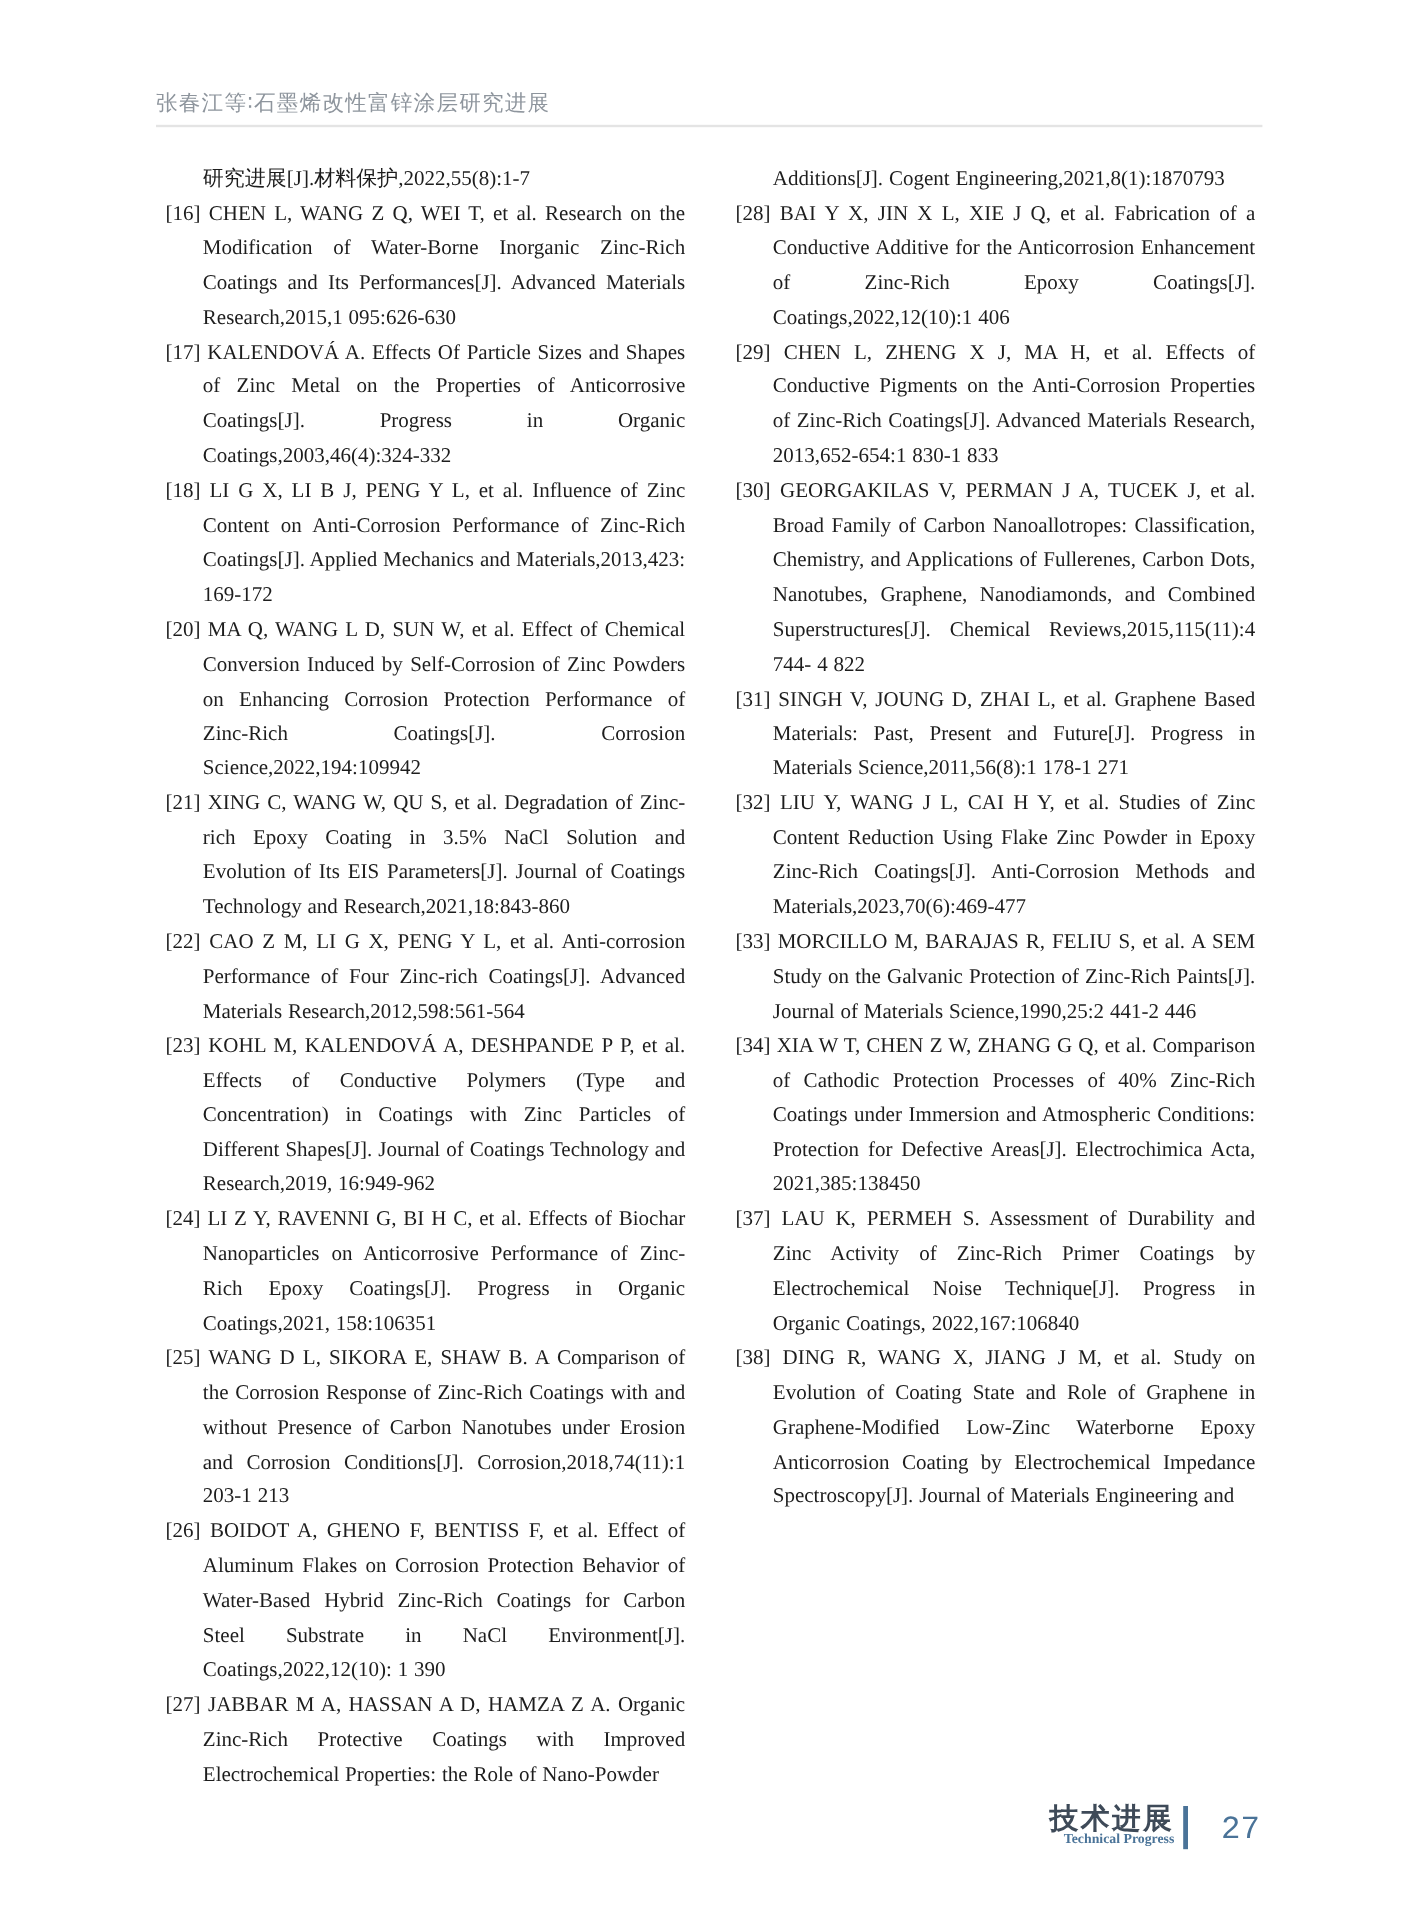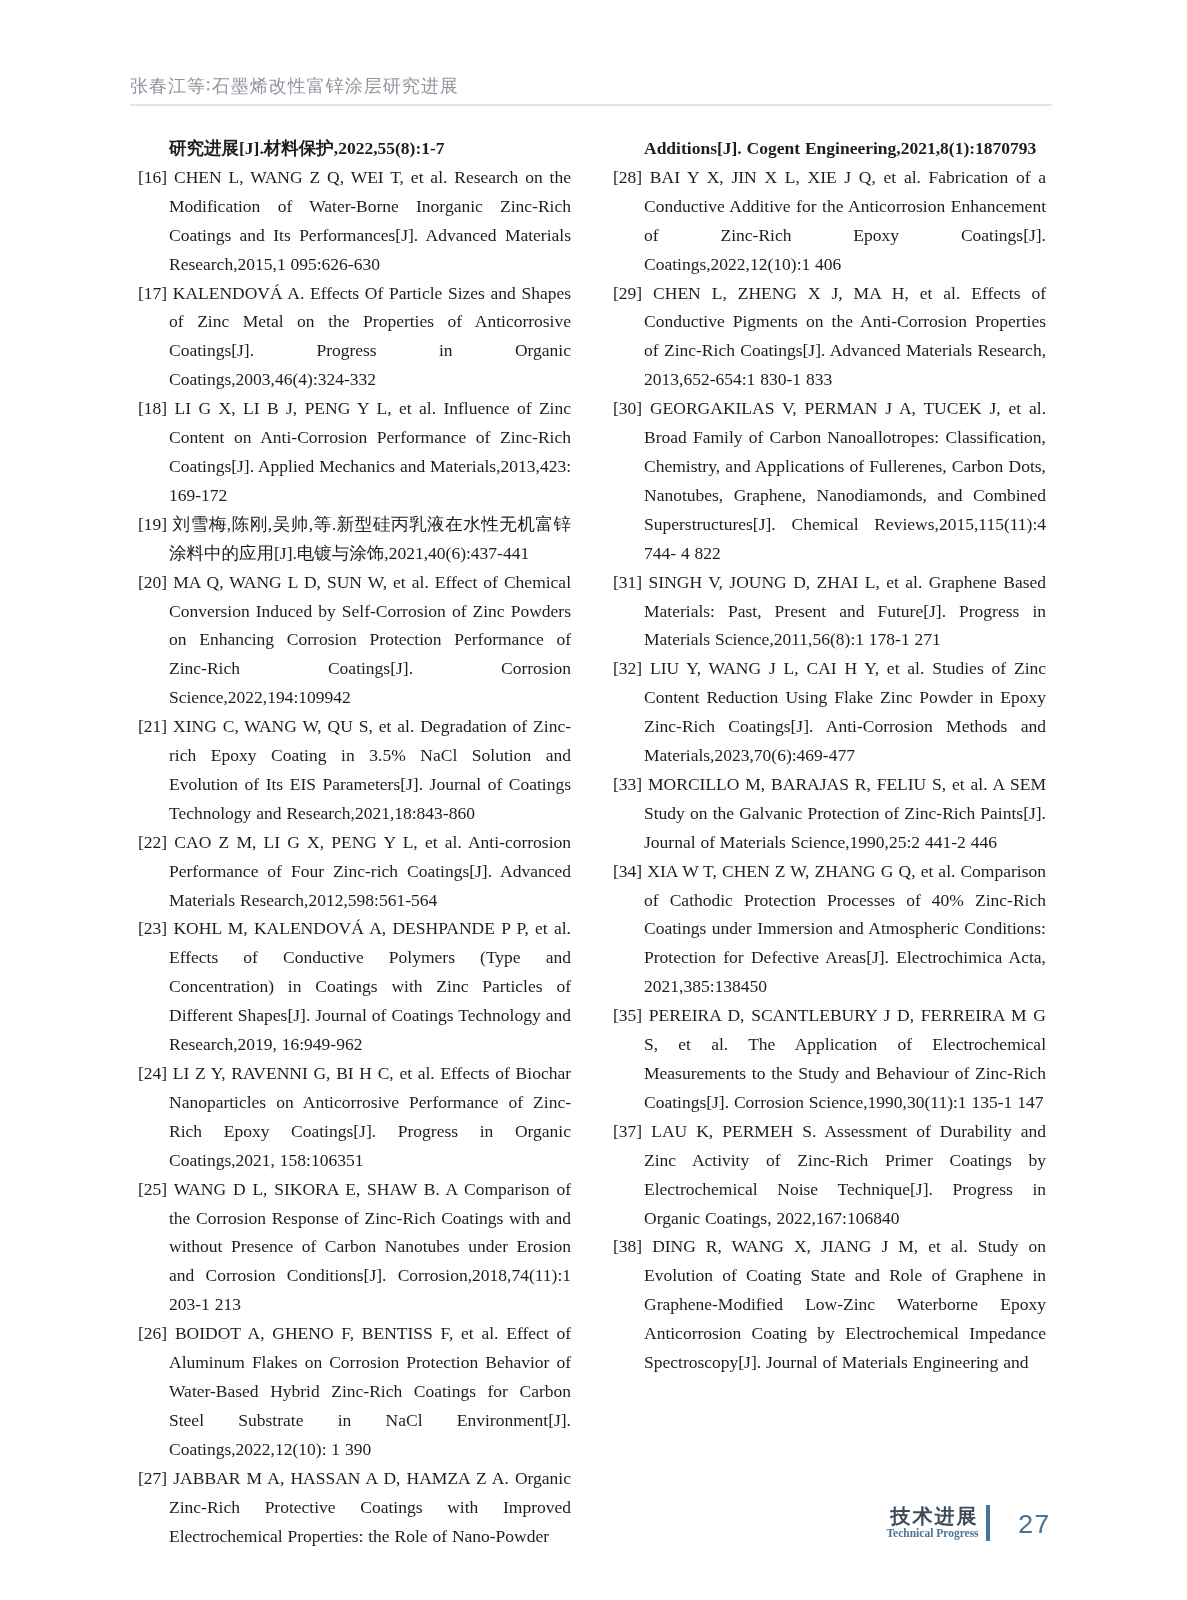--- a/index.html
+++ b/index.html
@@ -58,41 +58,40 @@
   .ref {
     font-size: 17.5px;
     line-height: 28.9px;
     text-align: justify;
     padding-left: 31px;
     text-indent: -31px;
     word-spacing: 0.5px;
   }
   .ref.cont {
     text-indent: 0;
-    font-weight: bold;
   }
   .ref-label {
     white-space: nowrap;
   }
   
   .footer-block {
     position: absolute;
     top: 1502px;
     right: 137px;
     display: flex;
     align-items: center;
   }
   .footer-labels {
     text-align: right;
     margin-right: 7px;
   }
   .footer-cn {
     font-family: "Liberation Sans", "DejaVu Sans", sans-serif;
     font-weight: bold;
-    font-size: 20px;
+    font-size: 24px;
     letter-spacing: 2px;
     color: var(--footer-dark, #3e4a58);
     line-height: 20px;
   }
   .footer-en {
     font-family: "Liberation Serif", "DejaVu Serif", serif;
     font-weight: bold;
     font-size: 11.5px;
     color: var(--footer-accent, #4a7398);
     line-height: 14px;
@@ -120,40 +119,38 @@
   <div class="running-title">张春江等∶石墨烯改性富锌涂层研究进展</div>
 
   <div class="header-rule"></div>
 
   <div class="columns">
     <div class="col" id="col-left">
         <div class="ref cont"><span class="ref-text">研究进展[J].材料保护,2022,55(8):1-7</span></div>
         <div class="ref"><span class="ref-label">[16]</span> <span class="ref-text">CHEN L, WANG Z Q, WEI T, et al. Research on the Modification of Water-Borne Inorganic Zinc-Rich Coatings and Its Performances[J]. Advanced Materials Research,2015,1 095:626-630</span></div>
         <div class="ref"><span class="ref-label">[17]</span> <span class="ref-text">KALENDOVÁ A. Effects Of Particle Sizes and Shapes of Zinc Metal on the Properties of Anticorrosive Coatings[J]. Progress in Organic Coatings,2003,46(4):324-332</span></div>
         <div class="ref"><span class="ref-label">[18]</span> <span class="ref-text">LI G X, LI B J, PENG Y L, et al. Influence of Zinc Content on Anti-Corrosion Performance of Zinc-Rich Coatings[J]. Applied Mechanics and Materials,2013,423: 169-172</span></div>
-        <div class="ref"><span class="ref-label">[19]</span> <span class="ref-text">刘雪梅,陈刚,吴帅,等.新型硅丙乳液在水性无机富锌涂料中的应用[J].电镀与涂饰,2021,40(6):437-441</span></div>
         <div class="ref"><span class="ref-label">[20]</span> <span class="ref-text">MA Q, WANG L D, SUN W, et al. Effect of Chemical Conversion Induced by Self-Corrosion of Zinc Powders on Enhancing Corrosion Protection Performance of Zinc-Rich Coatings[J]. Corrosion Science,2022,194:109942</span></div>
         <div class="ref"><span class="ref-label">[21]</span> <span class="ref-text">XING C, WANG W, QU S, et al. Degradation of Zinc-rich Epoxy Coating in 3.5% NaCl Solution and Evolution of Its EIS Parameters[J]. Journal of Coatings Technology and Research,2021,18:843-860</span></div>
         <div class="ref"><span class="ref-label">[22]</span> <span class="ref-text">CAO Z M, LI G X, PENG Y L, et al. Anti-corrosion Performance of Four Zinc-rich Coatings[J]. Advanced Materials Research,2012,598:561-564</span></div>
         <div class="ref"><span class="ref-label">[23]</span> <span class="ref-text">KOHL M, KALENDOVÁ A, DESHPANDE P P, et al. Effects of Conductive Polymers (Type and Concentration) in Coatings with Zinc Particles of Different Shapes[J]. Journal of Coatings Technology and Research,2019, 16:949-962</span></div>
         <div class="ref"><span class="ref-label">[24]</span> <span class="ref-text">LI Z Y, RAVENNI G, BI H C, et al. Effects of Biochar Nanoparticles on Anticorrosive Performance of Zinc-Rich Epoxy Coatings[J]. Progress in Organic Coatings,2021, 158:106351</span></div>
         <div class="ref"><span class="ref-label">[25]</span> <span class="ref-text">WANG D L, SIKORA E, SHAW B. A Comparison of the Corrosion Response of Zinc-Rich Coatings with and without Presence of Carbon Nanotubes under Erosion and Corrosion Conditions[J]. Corrosion,2018,74(11):1 203-1 213</span></div>
         <div class="ref"><span class="ref-label">[26]</span> <span class="ref-text">BOIDOT A, GHENO F, BENTISS F, et al. Effect of Aluminum Flakes on Corrosion Protection Behavior of Water-Based Hybrid Zinc-Rich Coatings for Carbon Steel Substrate in NaCl Environment[J]. Coatings,2022,12(10): 1 390</span></div>
         <div class="ref"><span class="ref-label">[27]</span> <span class="ref-text">JABBAR M A, HASSAN A D, HAMZA Z A. Organic Zinc-Rich Protective Coatings with Improved Electrochemical Properties: the Role of Nano-Powder</span></div>
       </div>
     <div class="col" id="col-right">
         <div class="ref cont"><span class="ref-text">Additions[J]. Cogent Engineering,2021,8(1):1870793</span></div>
         <div class="ref"><span class="ref-label">[28]</span> <span class="ref-text">BAI Y X, JIN X L, XIE J Q, et al. Fabrication of a Conductive Additive for the Anticorrosion Enhancement of Zinc-Rich Epoxy Coatings[J]. Coatings,2022,12(10):1 406</span></div>
         <div class="ref"><span class="ref-label">[29]</span> <span class="ref-text">CHEN L, ZHENG X J, MA H, et al. Effects of Conductive Pigments on the Anti-Corrosion Properties of Zinc-Rich Coatings[J]. Advanced Materials Research, 2013,652-654:1 830-1 833</span></div>
         <div class="ref"><span class="ref-label">[30]</span> <span class="ref-text">GEORGAKILAS V, PERMAN J A, TUCEK J, et al. Broad Family of Carbon Nanoallotropes: Classification, Chemistry, and Applications of Fullerenes, Carbon Dots, Nanotubes, Graphene, Nanodiamonds, and Combined Superstructures[J]. Chemical Reviews,2015,115(11):4 744- 4 822</span></div>
         <div class="ref"><span class="ref-label">[31]</span> <span class="ref-text">SINGH V, JOUNG D, ZHAI L, et al. Graphene Based Materials: Past, Present and Future[J]. Progress in Materials Science,2011,56(8):1 178-1 271</span></div>
         <div class="ref"><span class="ref-label">[32]</span> <span class="ref-text">LIU Y, WANG J L, CAI H Y, et al. Studies of Zinc Content Reduction Using Flake Zinc Powder in Epoxy Zinc-Rich Coatings[J]. Anti-Corrosion Methods and Materials,2023,70(6):469-477</span></div>
         <div class="ref"><span class="ref-label">[33]</span> <span class="ref-text">MORCILLO M, BARAJAS R, FELIU S, et al. A SEM Study on the Galvanic Protection of Zinc-Rich Paints[J]. Journal of Materials Science,1990,25:2 441-2 446</span></div>
         <div class="ref"><span class="ref-label">[34]</span> <span class="ref-text">XIA W T, CHEN Z W, ZHANG G Q, et al. Comparison of Cathodic Protection Processes of 40% Zinc-Rich Coatings under Immersion and Atmospheric Conditions: Protection for Defective Areas[J]. Electrochimica Acta, 2021,385:138450</span></div>
-        <div class="ref"><span class="ref-label">[35]</span> <span class="ref-text">PEREIRA D, SCANTLEBURY J D, FERREIRA M G S, et al. The Application of Electrochemical Measurements to the Study and Behaviour of Zinc-Rich Coatings[J]. Corrosion Science,1990,30(11):1 135-1 147</span></div>
         <div class="ref"><span class="ref-label">[37]</span> <span class="ref-text">LAU K, PERMEH S. Assessment of Durability and Zinc Activity of Zinc-Rich Primer Coatings by Electrochemical Noise Technique[J]. Progress in Organic Coatings, 2022,167:106840</span></div>
         <div class="ref"><span class="ref-label">[38]</span> <span class="ref-text">DING R, WANG X, JIANG J M, et al. Study on Evolution of Coating State and Role of Graphene in Graphene-Modified Low-Zinc Waterborne Epoxy Anticorrosion Coating by Electrochemical Impedance Spectroscopy[J]. Journal of Materials Engineering and</span></div>
       </div>
   </div>
 
   <div class="footer-block">
     <div class="footer-labels">
       <div class="footer-cn">技术进展</div>
       <div class="footer-en">Technical Progress</div>
     </div>

